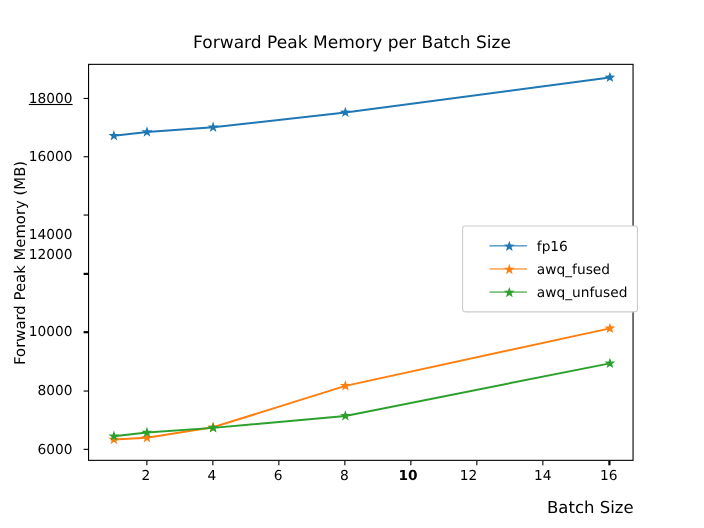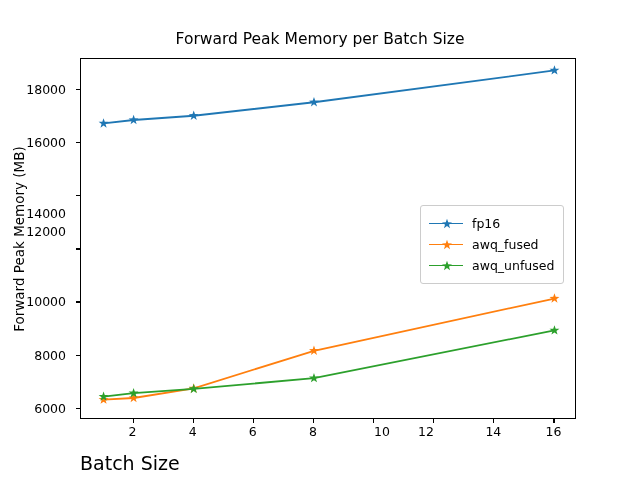--- a/index.html
+++ b/index.html
@@ -25,21 +25,21 @@
     position:absolute;left:8px;top:58px;height:361px;width:22px;
   }
   #ylabel-inner{
     position:absolute;left:50%;top:50%;
     transform:translate(-50%,-50%) rotate(-90deg);
     white-space:nowrap;font-size:13.5px;
   }
 
   #xlabel{
     position:absolute;left:80px;top:452px;width:496px;
-    text-align:left;font-size:19px;
+    text-align:right;font-size:15px;
   }
 
   .ytick-label{
     position:absolute;right:574px;text-align:right;
     font-size:12.5px;white-space:nowrap;
     transform:translateY(-50%);
   }
   .ytick-mark{
     position:absolute;left:76px;width:4px;height:1.1px;background:#000;
   }
@@ -48,21 +48,21 @@
     transform:translateX(-50%);white-space:nowrap;
   }
   .xtick-mark{
     position:absolute;top:419px;width:1.1px;height:4px;background:#000;
   }
 
   
   #legend{
     position:absolute;left:420px;top:205px;
     border:1px solid #cccccc;border-radius:3px;background:#ffffff;
-    padding:7px 9px 7px 8px;
+    padding:7px 9px 7px 24px;
     box-sizing:border-box;
   }
   .legend-row{
     display:flex;align-items:center;height:21px;
   }
   .legend-sample{
     position:relative;width:34px;height:14px;margin-right:9px;flex:0 0 34px;
   }
   .legend-line{
     position:absolute;left:0;top:6px;width:34px;height:1.8px;
@@ -91,33 +91,33 @@
       <div class="ytick-label" style="top: 354.545px; margin-left: 30px;">8000</div>
       <div class="ytick-mark" style="top: 354.545px;"></div>
       <div class="ytick-label" style="top: 301.496px;">10000</div>
       <div class="ytick-mark" style="top: 301.496px;"></div>
       <div class="ytick-label" style="top: 231px;">12000</div>
       <div class="ytick-mark" style="top: 248.447px;"></div>
       <div class="ytick-label" style="top: 213px; text-align: right;">14000</div>
       <div class="ytick-mark" style="top: 195.398px;"></div>
       <div class="ytick-label" style="top: 142.348px;">16000</div>
       <div class="ytick-mark" style="top: 142.348px;"></div>
-      <div class="ytick-label" style="top: 89.299px;">18000</div>
+      <div class="ytick-label" style="top: 89.299px; text-decoration: underline;">18000</div>
       <div class="ytick-mark" style="top: 89.299px;"></div>
     </div>
   <div id="xtick-labels">
       <div class="xtick-label" style="left: 132.606px;">2</div>
       <div class="xtick-mark" style="left: 132.606px;"></div>
       <div class="xtick-label" style="left: 192.727px;">4</div>
       <div class="xtick-mark" style="left: 192.727px;"></div>
       <div class="xtick-label" style="left: 252.848px;">6</div>
       <div class="xtick-mark" style="left: 252.848px;"></div>
       <div class="xtick-label" style="left: 312.97px;">8</div>
       <div class="xtick-mark" style="left: 312.97px;"></div>
-      <div class="xtick-label" style="left: 382px;">10</div>
+      <div class="xtick-label" style="left: 371px; font-weight: bold;">10</div>
       <div class="xtick-mark" style="left: 373.091px;"></div>
       <div class="xtick-label" style="left: 426px;">12</div>
       <div class="xtick-mark" style="left: 433.212px;"></div>
       <div class="xtick-label" style="left: 493.333px;">14</div>
       <div class="xtick-mark" style="left: 493.333px;"></div>
       <div class="xtick-label" style="left: 553.455px;">16</div>
       <div class="xtick-mark" style="left: 553.455px;"></div>
     </div>
 
   <div id="plot-area">

